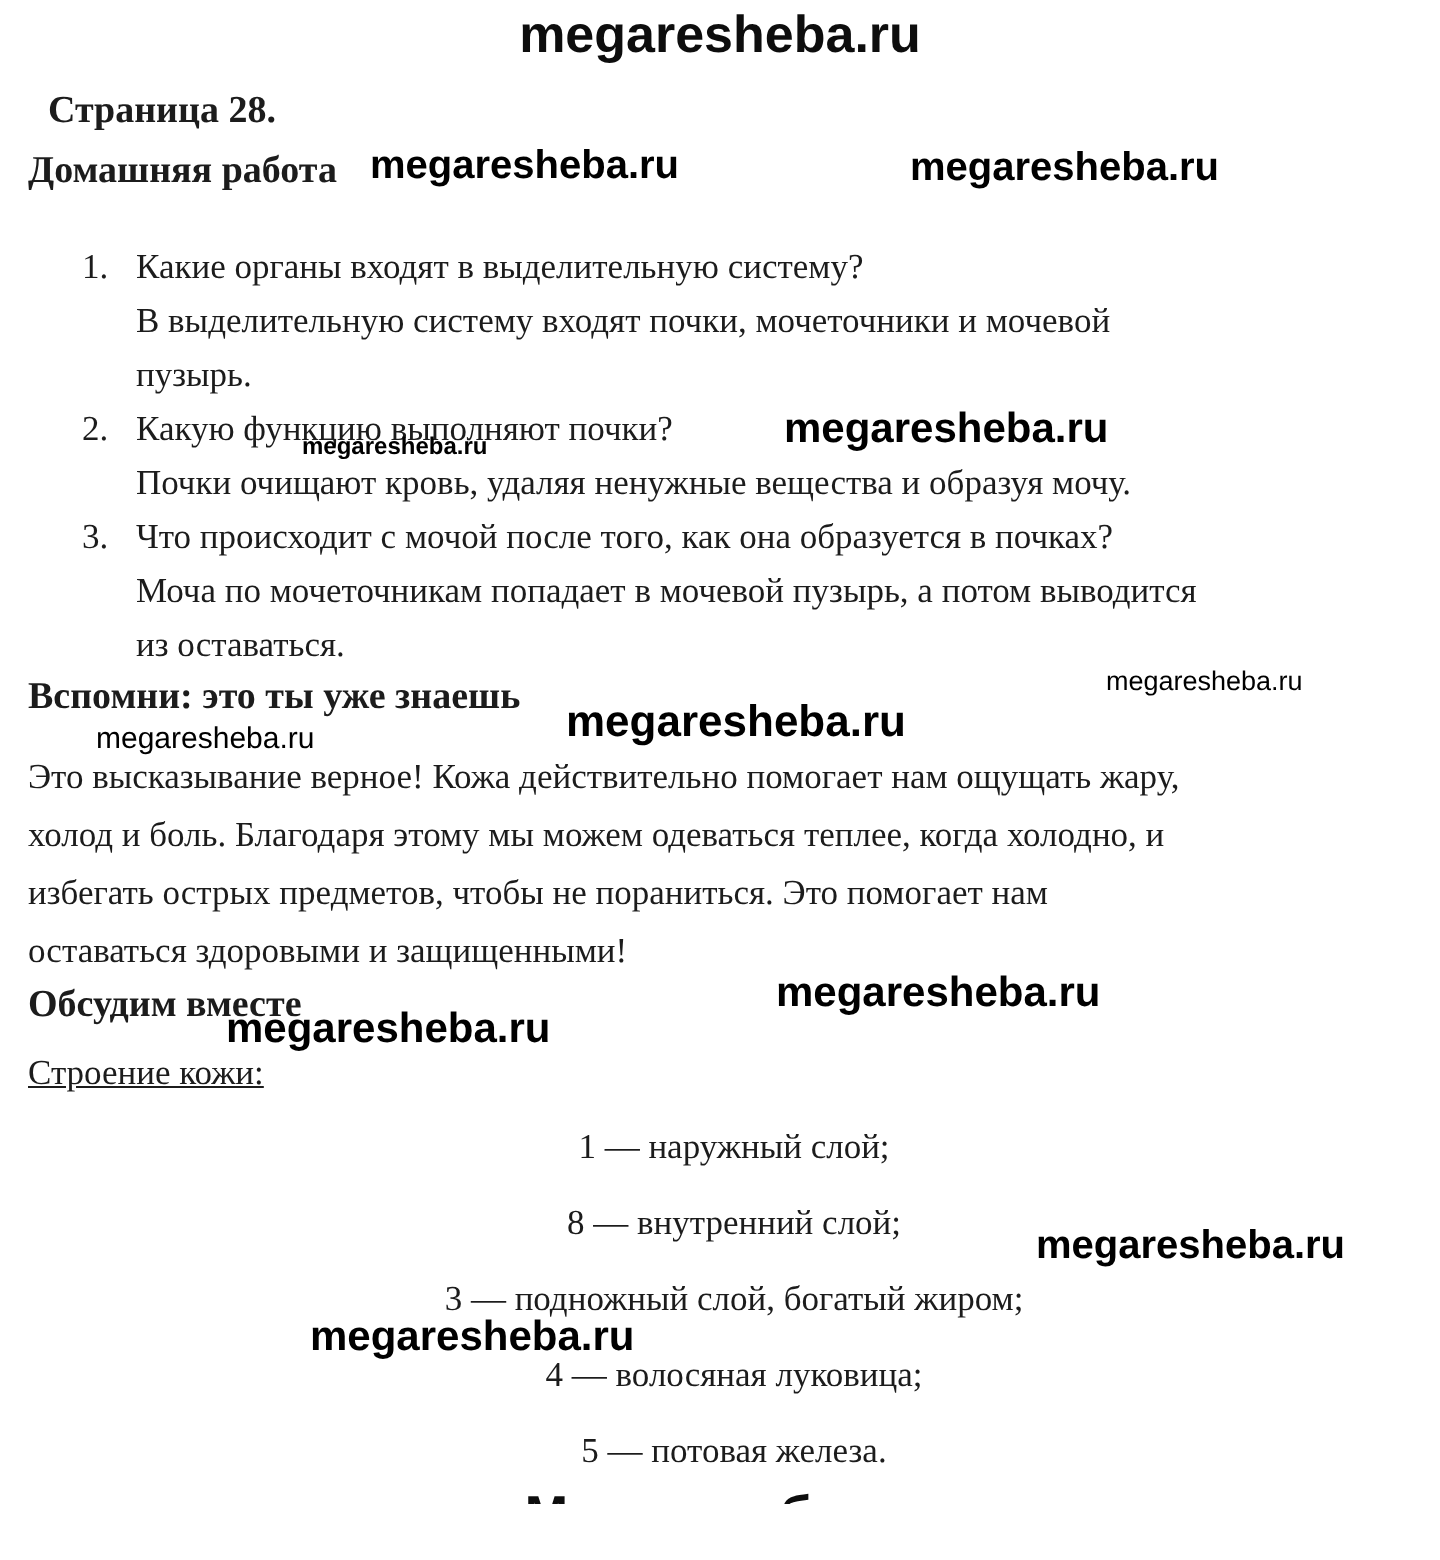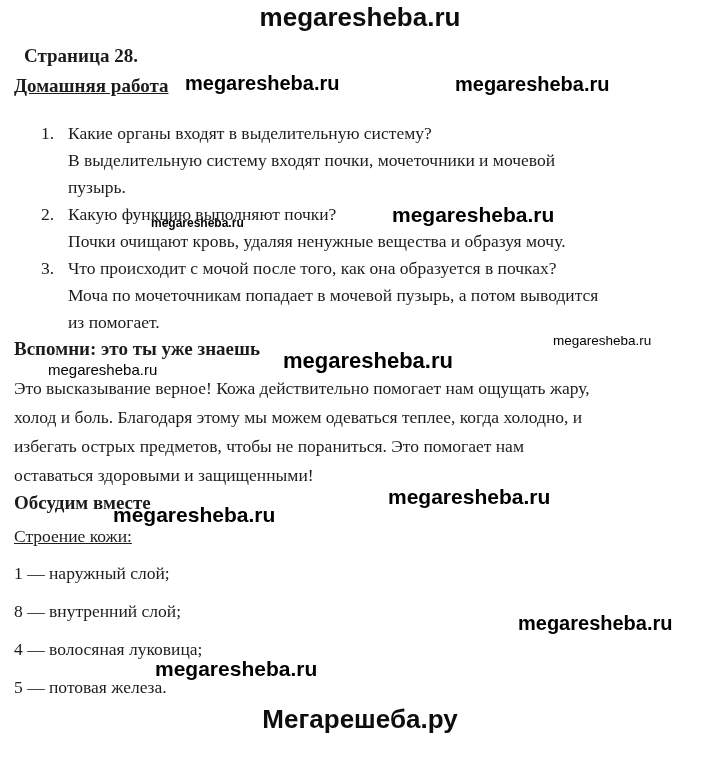--- a/index.html
+++ b/index.html
@@ -24,34 +24,34 @@
   .brand-top { padding-top: 2px; }
   .brand-bottom { margin-top: 6px; }
   
   .h-serif {
     font-weight: 700;
     font-size: 19px;
     line-height: 22px;
     margin: 0 0 0 14px;
   }
   .page-heading    { margin-top: 13px; margin-left: 24px; }
-  .hw-heading      { margin-top: 8px; text-decoration: underline; }
+  .hw-heading      { margin-top: 8px; }
   .recall-heading  { margin-top: 2px; }
   .discuss-heading { margin-top: 2px; }
   
   .qa-list { margin-top: 23px; font-size: 17.5px; line-height: 27px; }
   .qa-item { display: flex; }
   .qa-num  { margin-left: 41px; width: 27px; flex: 0 0 27px; }
   .qa-text div { white-space: nowrap; }
   
   .para { margin: 14px 12px 0 14px; font-size: 17.5px; line-height: 29px; }
   .para div { white-space: nowrap; }
   
   .skin-intro { margin: 12px 0 0 14px; font-size: 17.5px; line-height: 20px; text-decoration: underline; }
-  .skin-list  { margin-left: 14px; font-size: 17.5px; }
+  .skin-list  { margin-left: 14px; font-size: 17.5px; text-align: center; }
   .skin-item  { margin-top: 17px; line-height: 21px; white-space: nowrap; }
   
   .wm {
     position: absolute;
     font-family: "Liberation Sans", sans-serif;
     color: #000000;
     white-space: nowrap;
     line-height: 1.1;
   }
   .wm-a { left: 185px; top: 72px;  font-size: 20px;   font-weight: 700; }
@@ -91,41 +91,42 @@
       <div class="qa-text">
         <div>Какую функцию выполняют почки?</div>
         <div>Почки очищают кровь, удаляя ненужные вещества и образуя мочу.</div>
       </div>
     </div>
     <div class="qa-item">
       <div class="qa-num">3.</div>
       <div class="qa-text">
         <div>Что происходит с мочой после того, как она образуется в почках?</div>
         <div>Моча по мочеточникам попадает в мочевой пузырь, а потом выводится</div>
-        <div>из помогает.</div>
+        <div>из оставаться.</div>
       </div>
     </div>
   </div>
 
   <h2 class="h-serif recall-heading">Вспомни: это ты уже знаешь</h2>
 
   <div class="para">
     <div>Это высказывание верное! Кожа действительно помогает нам ощущать жару,</div>
     <div>холод и боль. Благодаря этому мы можем одеваться теплее, когда холодно, и</div>
     <div>избегать острых предметов, чтобы не пораниться. Это помогает нам</div>
     <div>оставаться здоровыми и защищенными!</div>
   </div>
 
   <h2 class="h-serif discuss-heading">Обсудим вместе</h2>
 
   <div class="skin-intro">Строение кожи:</div>
 
   <div class="skin-list">
     <div class="skin-item">1 — наружный слой;</div>
     <div class="skin-item">8 — внутренний слой;</div>
+    <div class="skin-item">3 — подножный слой, богатый жиром;</div>
     <div class="skin-item">4 — волосяная луковица;</div>
     <div class="skin-item">5 — потовая железа.</div>
   </div>
 
   <div class="brand-line brand-bottom">Мегарешеба.ру</div>
 
   <div class="wm wm-a">megaresheba.ru</div>
   <div class="wm wm-b">megaresheba.ru</div>
   <div class="wm wm-c">megaresheba.ru</div>
   <div class="wm wm-d">megaresheba.ru</div>

